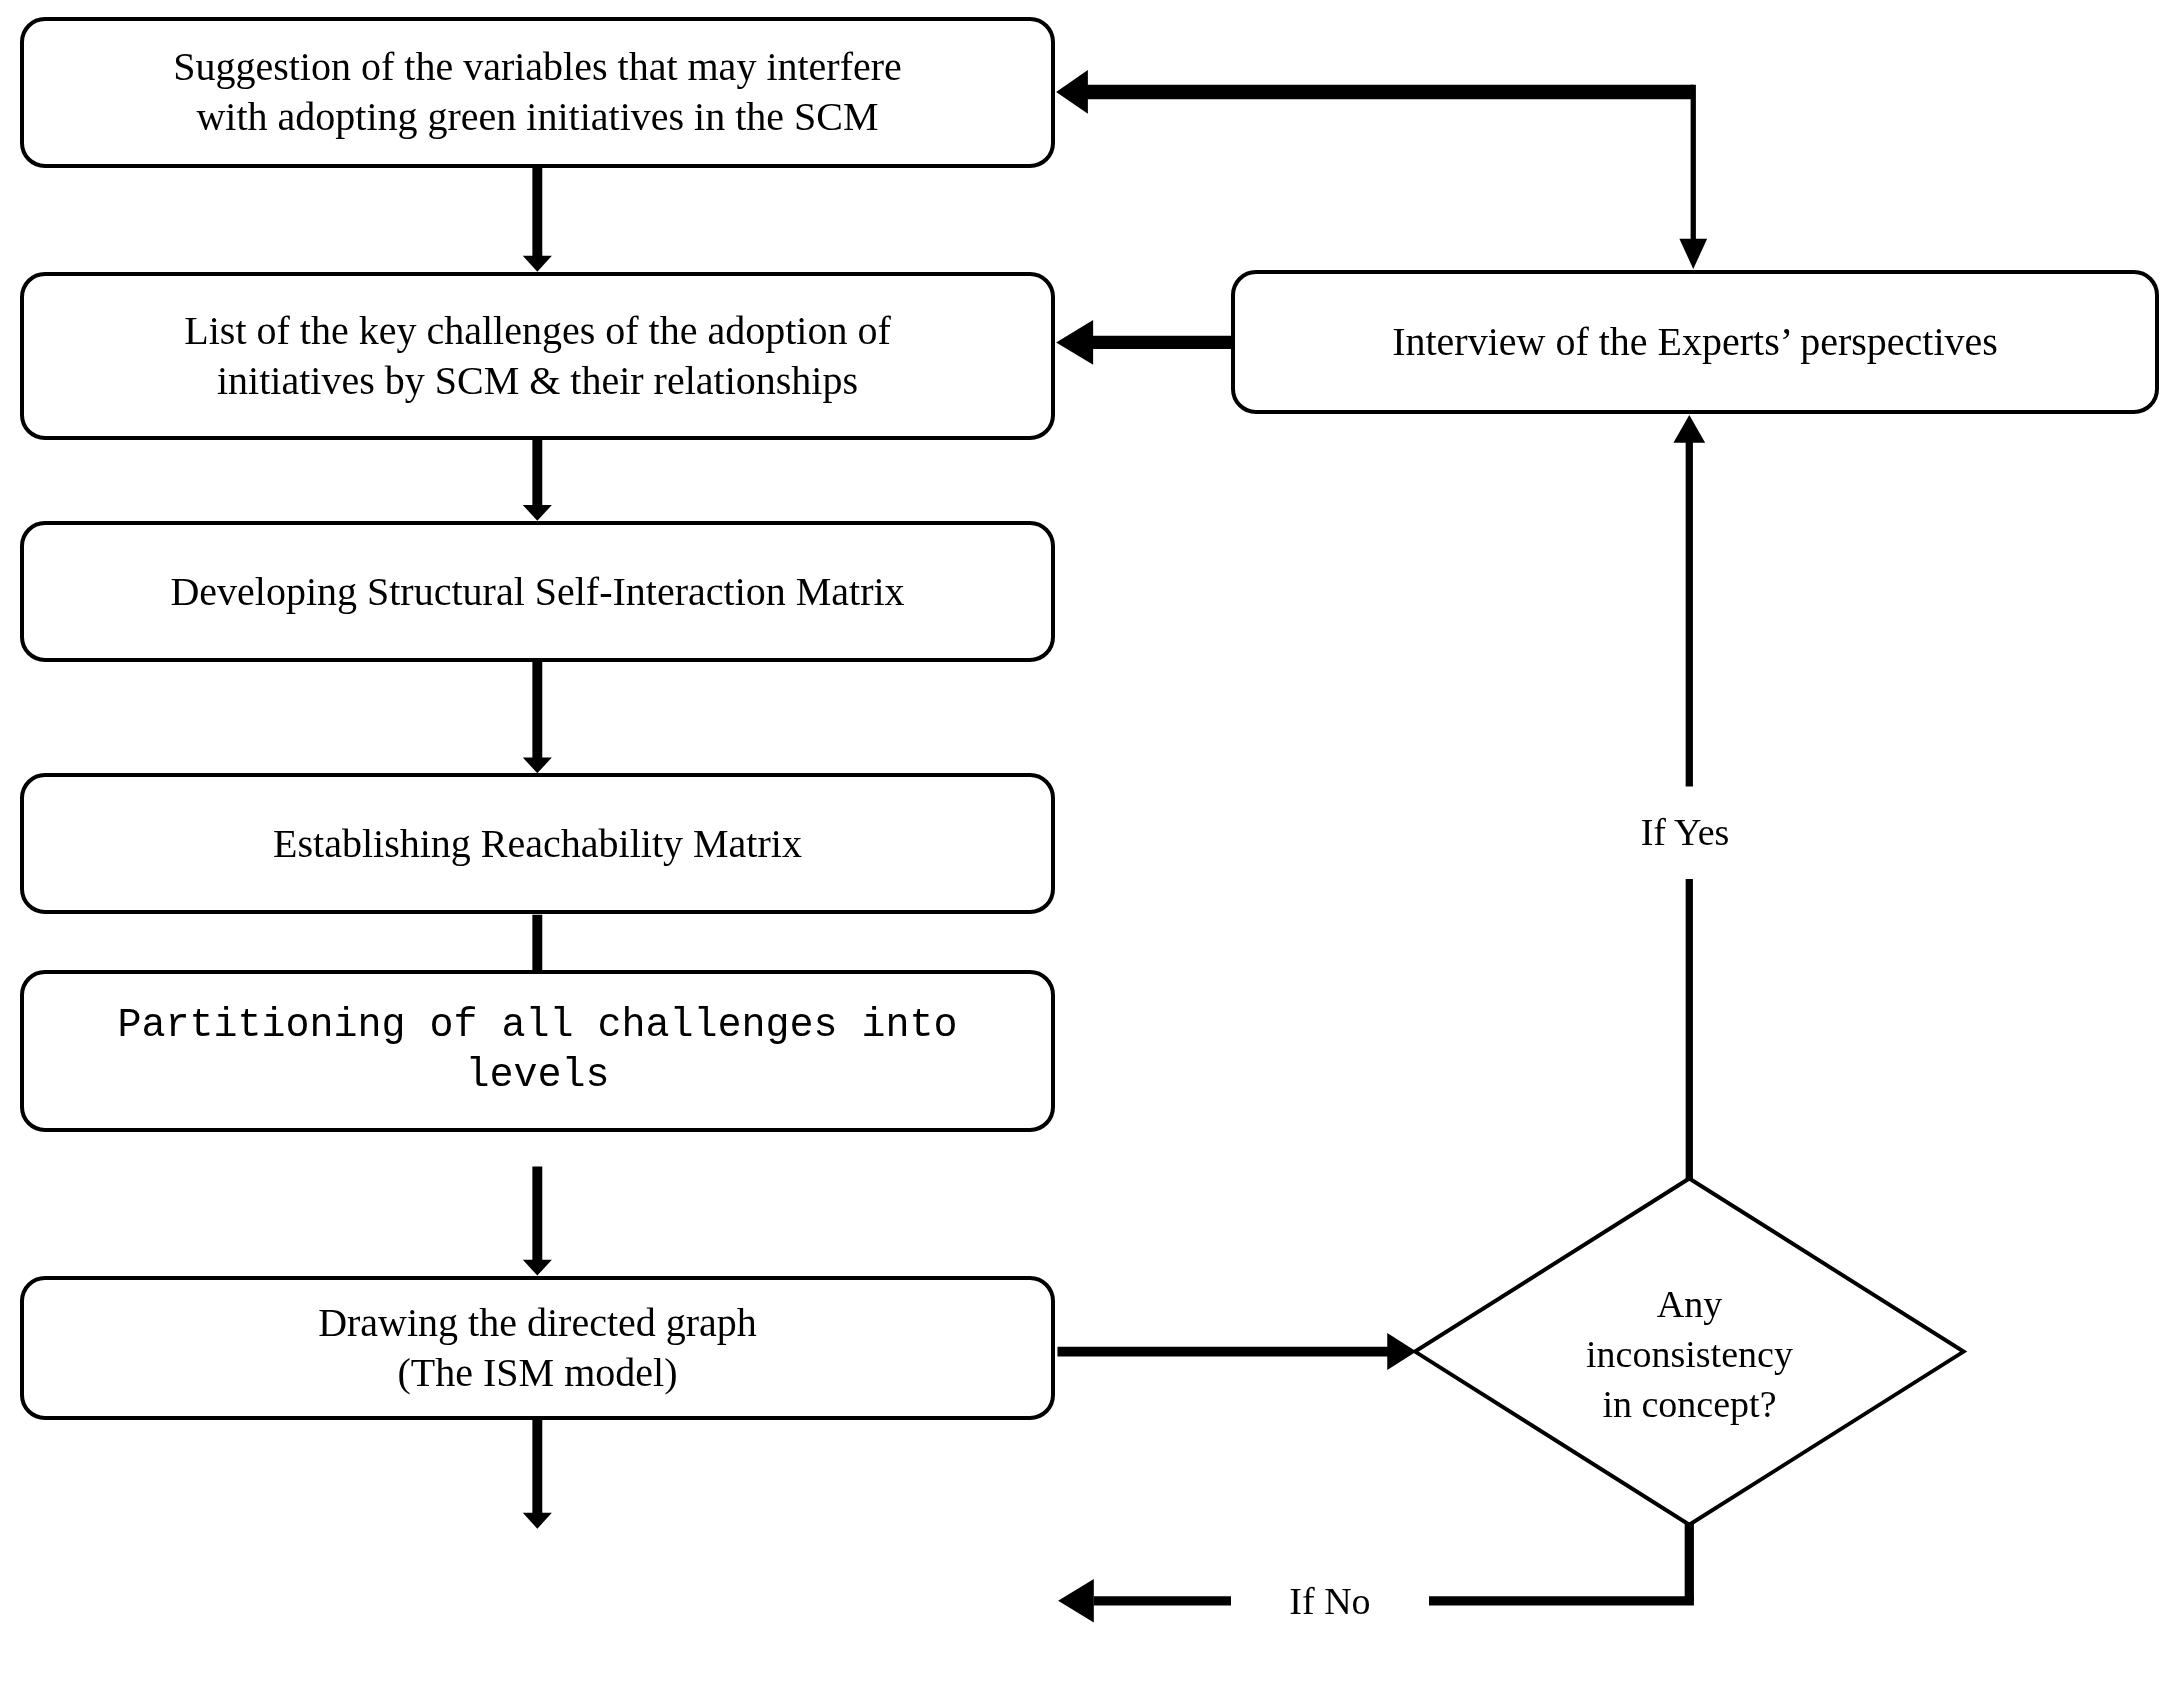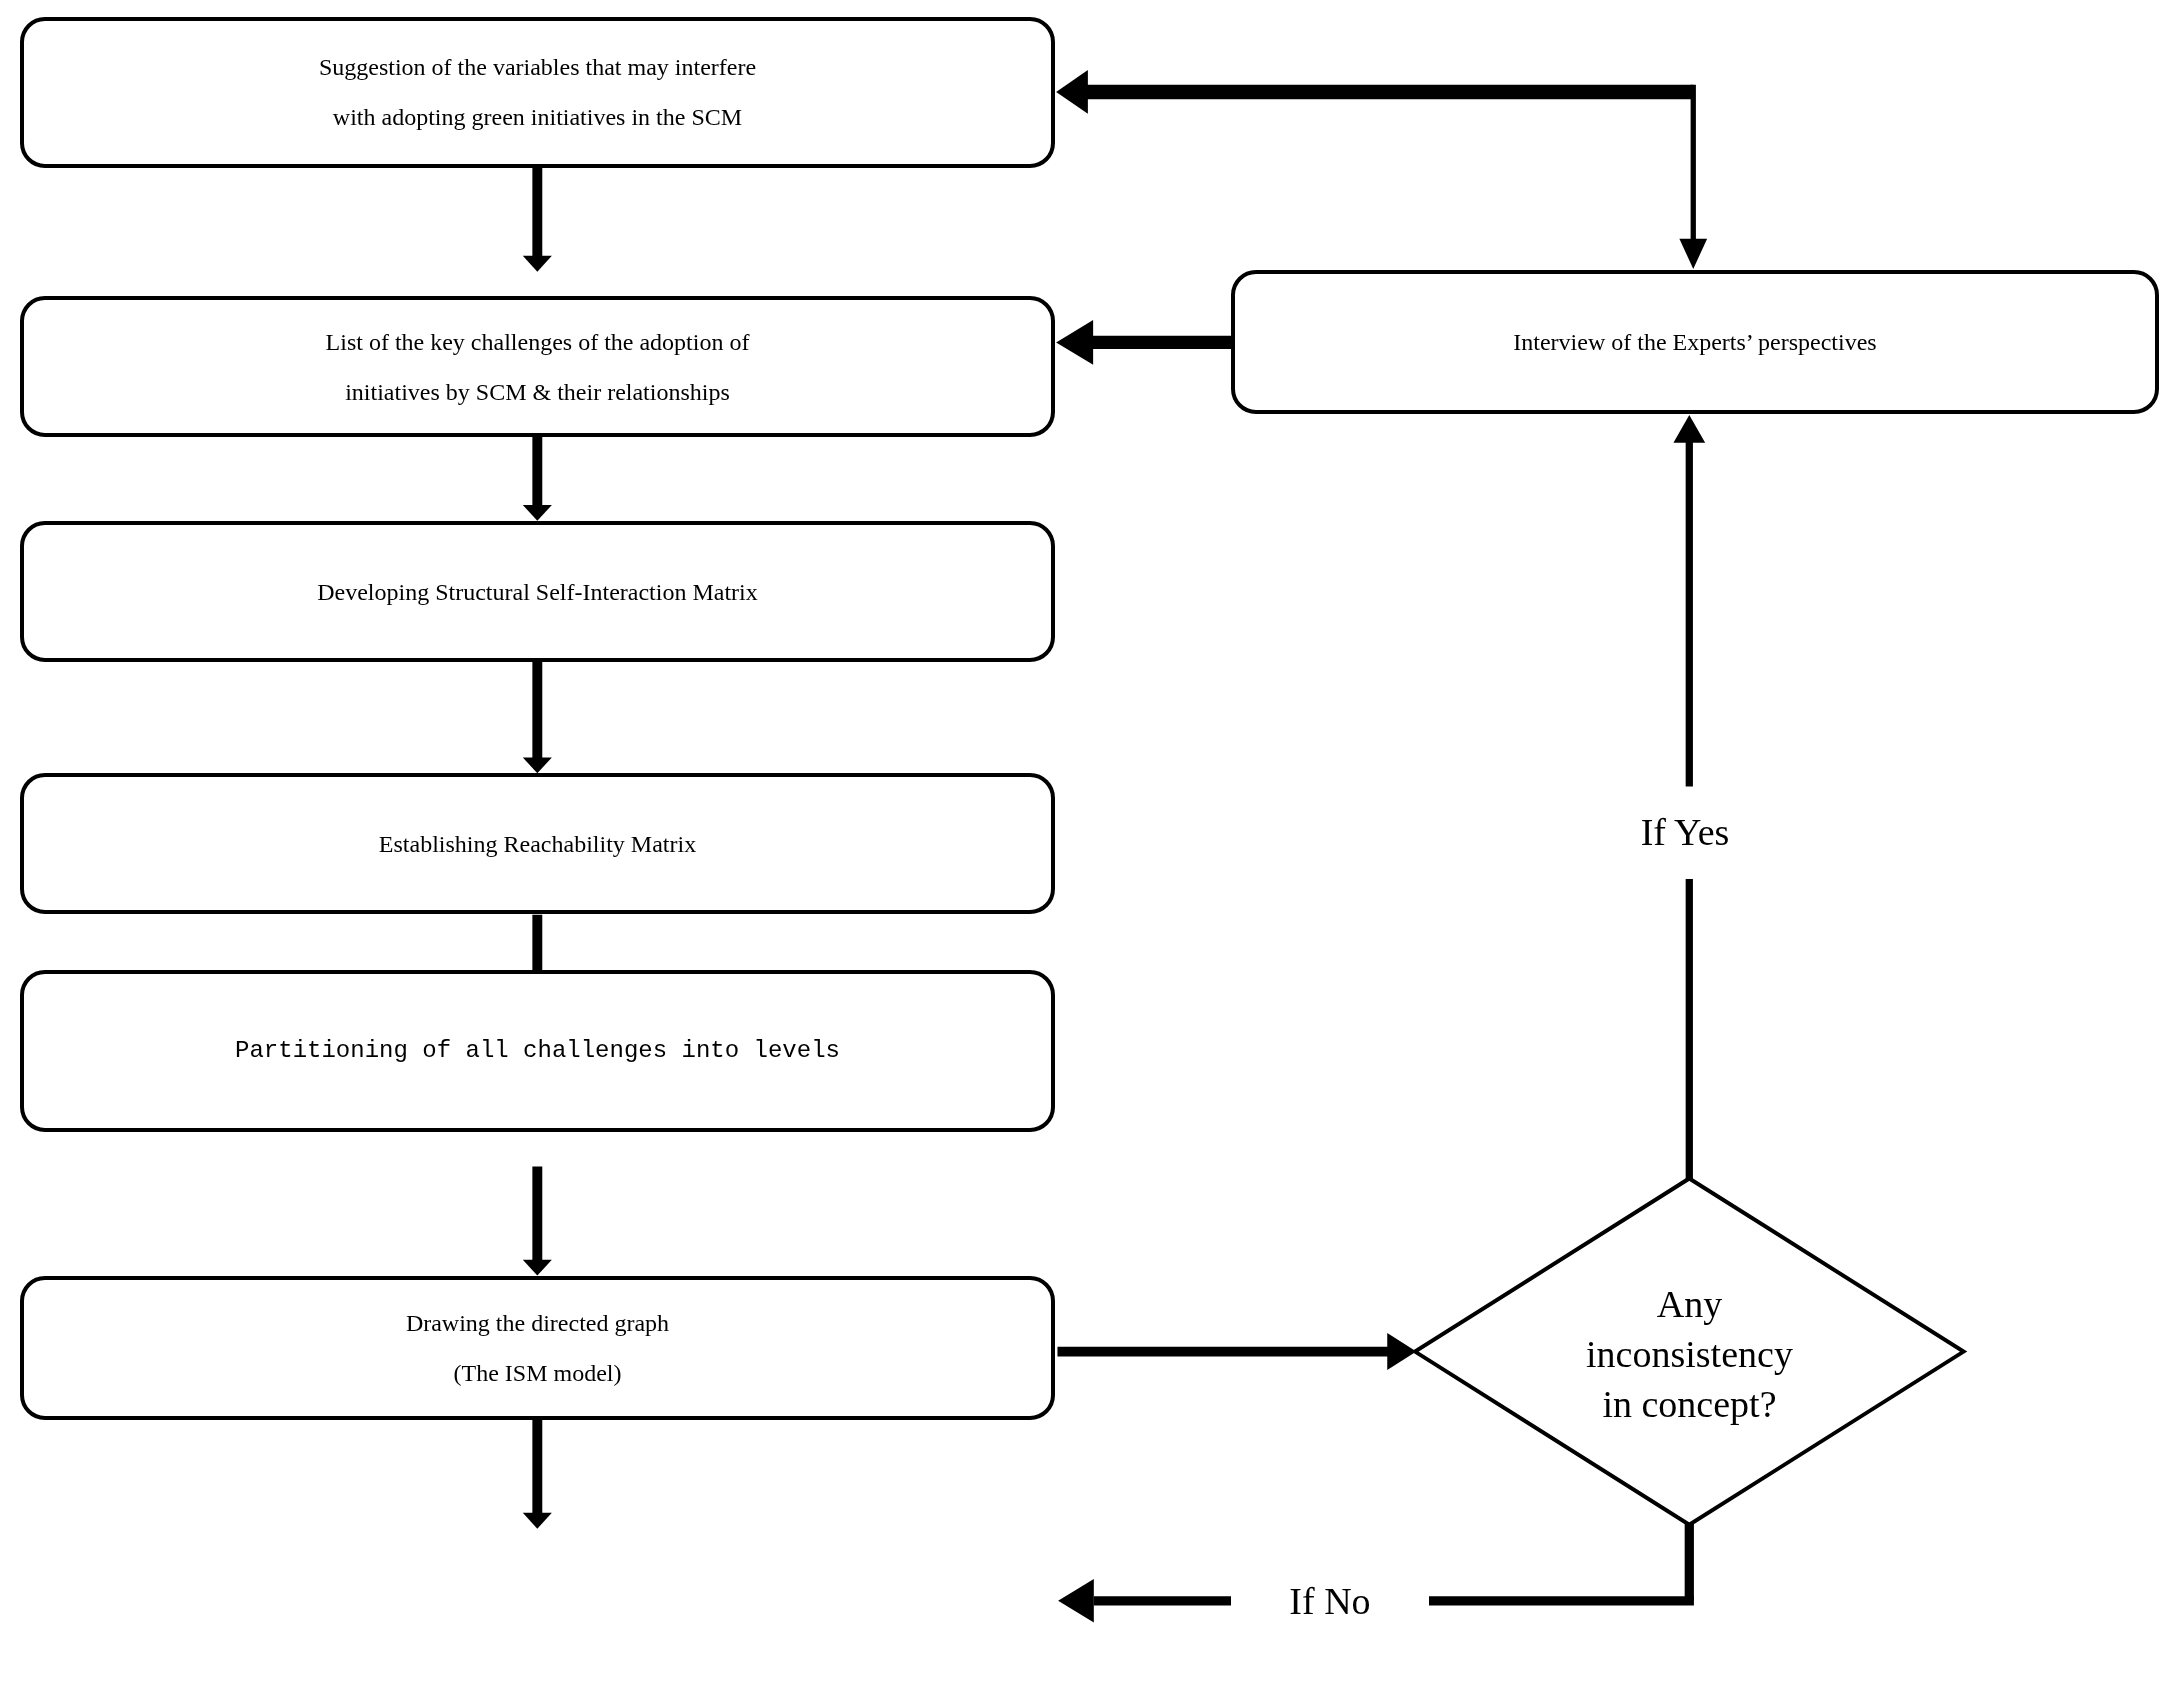--- a/index.html
+++ b/index.html
@@ -23,28 +23,28 @@
   .node{
     position:absolute;
     box-sizing:border-box;
     border:4px solid var(--line);
     border-radius:25px;
     background:var(--bg);
     display:flex;
     align-items:center;
     justify-content:center;
     text-align:center;
-    font-size:24px;
+    font-size:40px;
     line-height:50px;
     white-space:pre-line;
     padding:0 56px;
   }
   .col-left{left:20px;width:1035px;}
   .b1{top:16.5px;height:151px;}
-  .b2{top:272px;height:141px;margin-top:24px;}
+  .b2{top:272px;height:168px;}
   .b3{top:521px;height:141px;}
   .b4{top:773px;height:141px;}
   .b5{top:970px;height:162px;font-family:Liberation Mono, monospace;}
   .b6{top:1276px;height:144px;}
   .b7{top:1529px;height:144px;}
   .interview{left:1231px;top:270px;width:928px;height:144px;}
   .decision-text{
     position:absolute;
     left:1491px;top:1231px;width:397px;height:245px;
     display:flex;align-items:center;justify-content:center;

